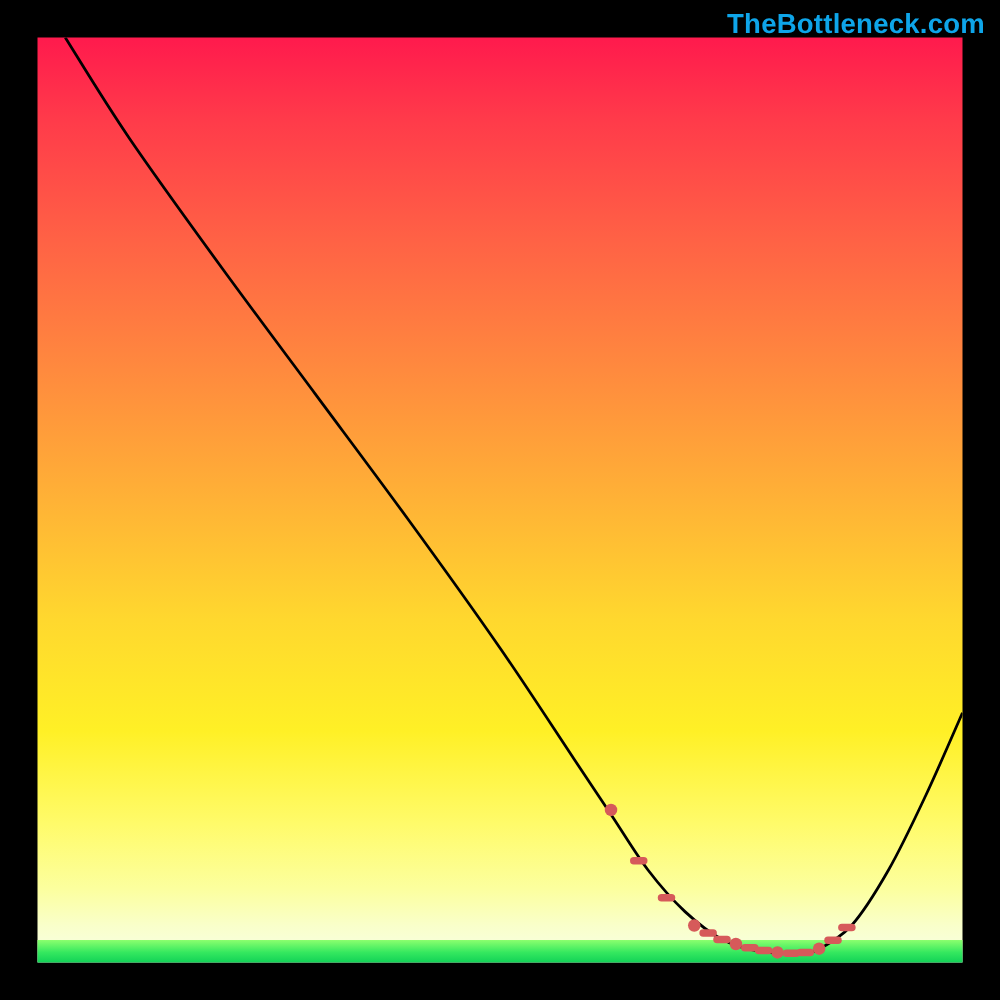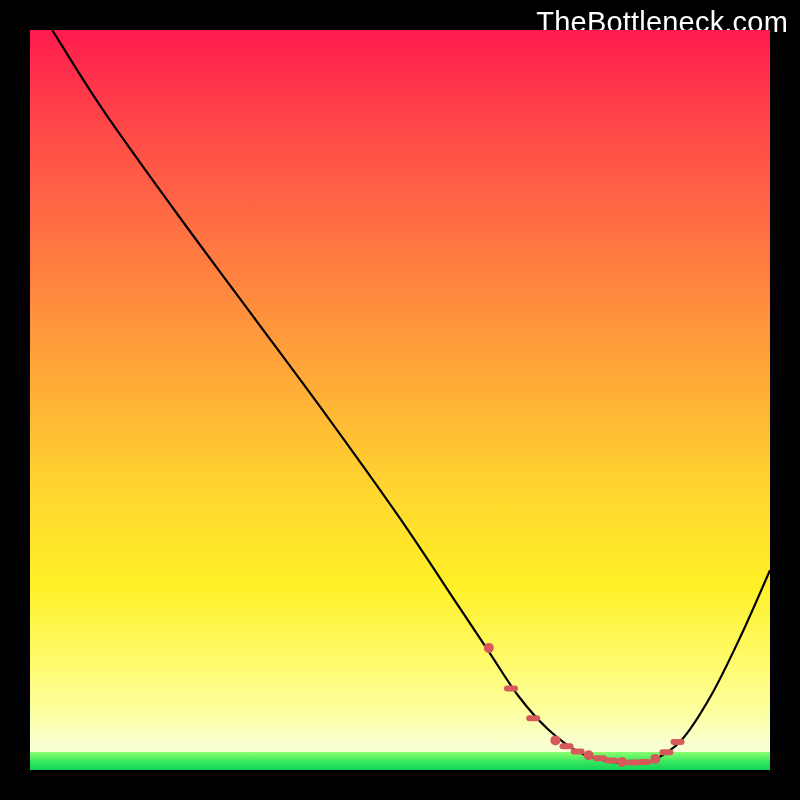--- a/index.html
+++ b/index.html
@@ -71,23 +71,23 @@
     stroke: none;
   }
   .dash {
     fill: #d65a5a;
     stroke: none;
   }
   .watermark {
     position: absolute;
     top: 6px;
     right: 12px;
-    color: #ffffff;
-    font-size: 29px;
-    font-weight: 400;
+    color: #0ea5e9;
+    font-size: 22px;
+    font-weight: 700;
     letter-spacing: 0.2px;
   }
 </style>
 </head>
 <body>
 
 <div class="frame">
 
   <div class="watermark">TheBottleneck.com</div>
 

